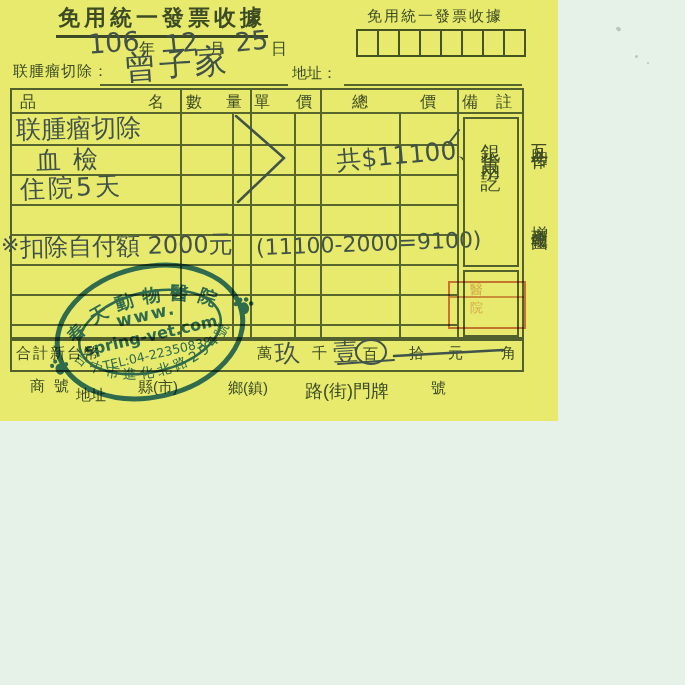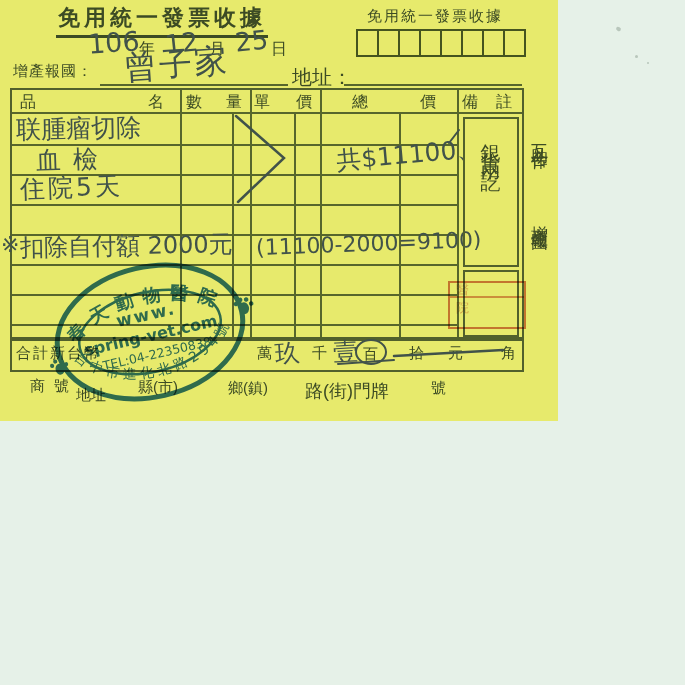--- a/index.html
+++ b/index.html
@@ -41,24 +41,24 @@
       <div class="idbox"></div>
       <div class="idbox"></div>
       <div class="idbox"></div>
       <div class="idbox"></div>
       <div class="idbox"></div>
       <div class="idbox"></div>
       <div class="idbox"></div>
       <div class="idbox"></div>
     </div>
 
-    <span class="abs ink" style="left:13px;top:62px;font-size:15px;letter-spacing:1px;">增產報國：</span>
+    <span class="abs ink" style="left:13px;top:62px;font-size:15px;letter-spacing:1px;">联腫瘤切除：</span>
     <span class="abs hw" style="left:124px;top:42px;font-size:33px;transform:rotate(-4deg);letter-spacing:2px;">曾子家</span>
     <div class="hl" style="left:100px;top:84px;width:188px;"></div>
-    <span class="abs ink" style="left:292px;top:64px;font-size:20px;">地址：</span>
+    <span class="abs ink" style="left:292px;top:64px;font-size:15px;">地址：</span>
     <div class="hl" style="left:344px;top:84px;width:178px;"></div>
 
     <div class="abs" style="left:10px;top:88px;width:510px;height:249px;border:2px solid #51602c;">
 
       <div class="vl" style="left:168px;top:0;height:249px;"></div>
       <div class="vl" style="left:238px;top:0;height:249px;"></div>
       <div class="vl" style="left:308px;top:0;height:249px;"></div>
       <div class="vl" style="left:445px;top:0;height:249px;"></div>
 
       <div class="vl" style="left:220px;top:22px;height:227px;width:1.5px;"></div>
@@ -126,21 +126,21 @@
     <svg class="abs" width="558" height="421" viewBox="0 0 558 421" style="left:0;top:0;pointer-events:none;">
       <polyline points="236,116 284,158 238,202" fill="none" stroke="#41524a" stroke-width="2.5" stroke-linecap="round"></polyline>
       <ellipse cx="371" cy="352" rx="15" ry="12" fill="none" stroke="#41524a" stroke-width="2"></ellipse>
       <line x1="394" y1="356" x2="503" y2="350" stroke="#41524a" stroke-width="2.5" stroke-linecap="round"></line>
       <line x1="338" y1="364" x2="394" y2="360" stroke="#41524a" stroke-width="2" stroke-linecap="round"></line>
       <line x1="449" y1="143" x2="459" y2="130" stroke="#41524a" stroke-width="2" stroke-linecap="round"></line>
     </svg>
 
     <div class="abs" style="left:448px;top:281px;width:74px;height:44px;border:2px solid rgba(198,72,44,.7);mix-blend-mode:multiply;">
       <div class="abs" style="left:0;top:13px;width:74px;height:1.5px;background:rgba(198,72,44,.55);"></div>
-      <span class="abs seal-red" style="left:6px;top:-2px;font-size:13px;letter-spacing:22px;opacity:.45;">醫院</span>
+      <span class="abs seal-red" style="left:20px;top:-2px;font-size:13px;letter-spacing:22px;opacity:.45;">醫院</span>
     </div>
 
     <svg class="abs" width="218" height="152" viewBox="0 0 218 152" style="left:40px;top:254px;mix-blend-mode:multiply;opacity:.92;pointer-events:none;">
       <defs>
         <path id="arcTop" d="M -84 8 A 86 48 0 0 1 84 8"></path>
         <path id="arcBot" d="M -80 8 A 84 52 0 0 0 80 8"></path>
       </defs>
       <g transform="translate(110,78) rotate(-13)" fill="#2268ae" stroke="none" font-family="DejaVu Sans, sans-serif">
         <ellipse cx="0" cy="0" rx="94" ry="65" fill="none" stroke="#2268ae" stroke-width="5"></ellipse>
         <ellipse cx="0" cy="0" rx="72" ry="40" fill="none" stroke="#2268ae" stroke-width="2.5"></ellipse>

